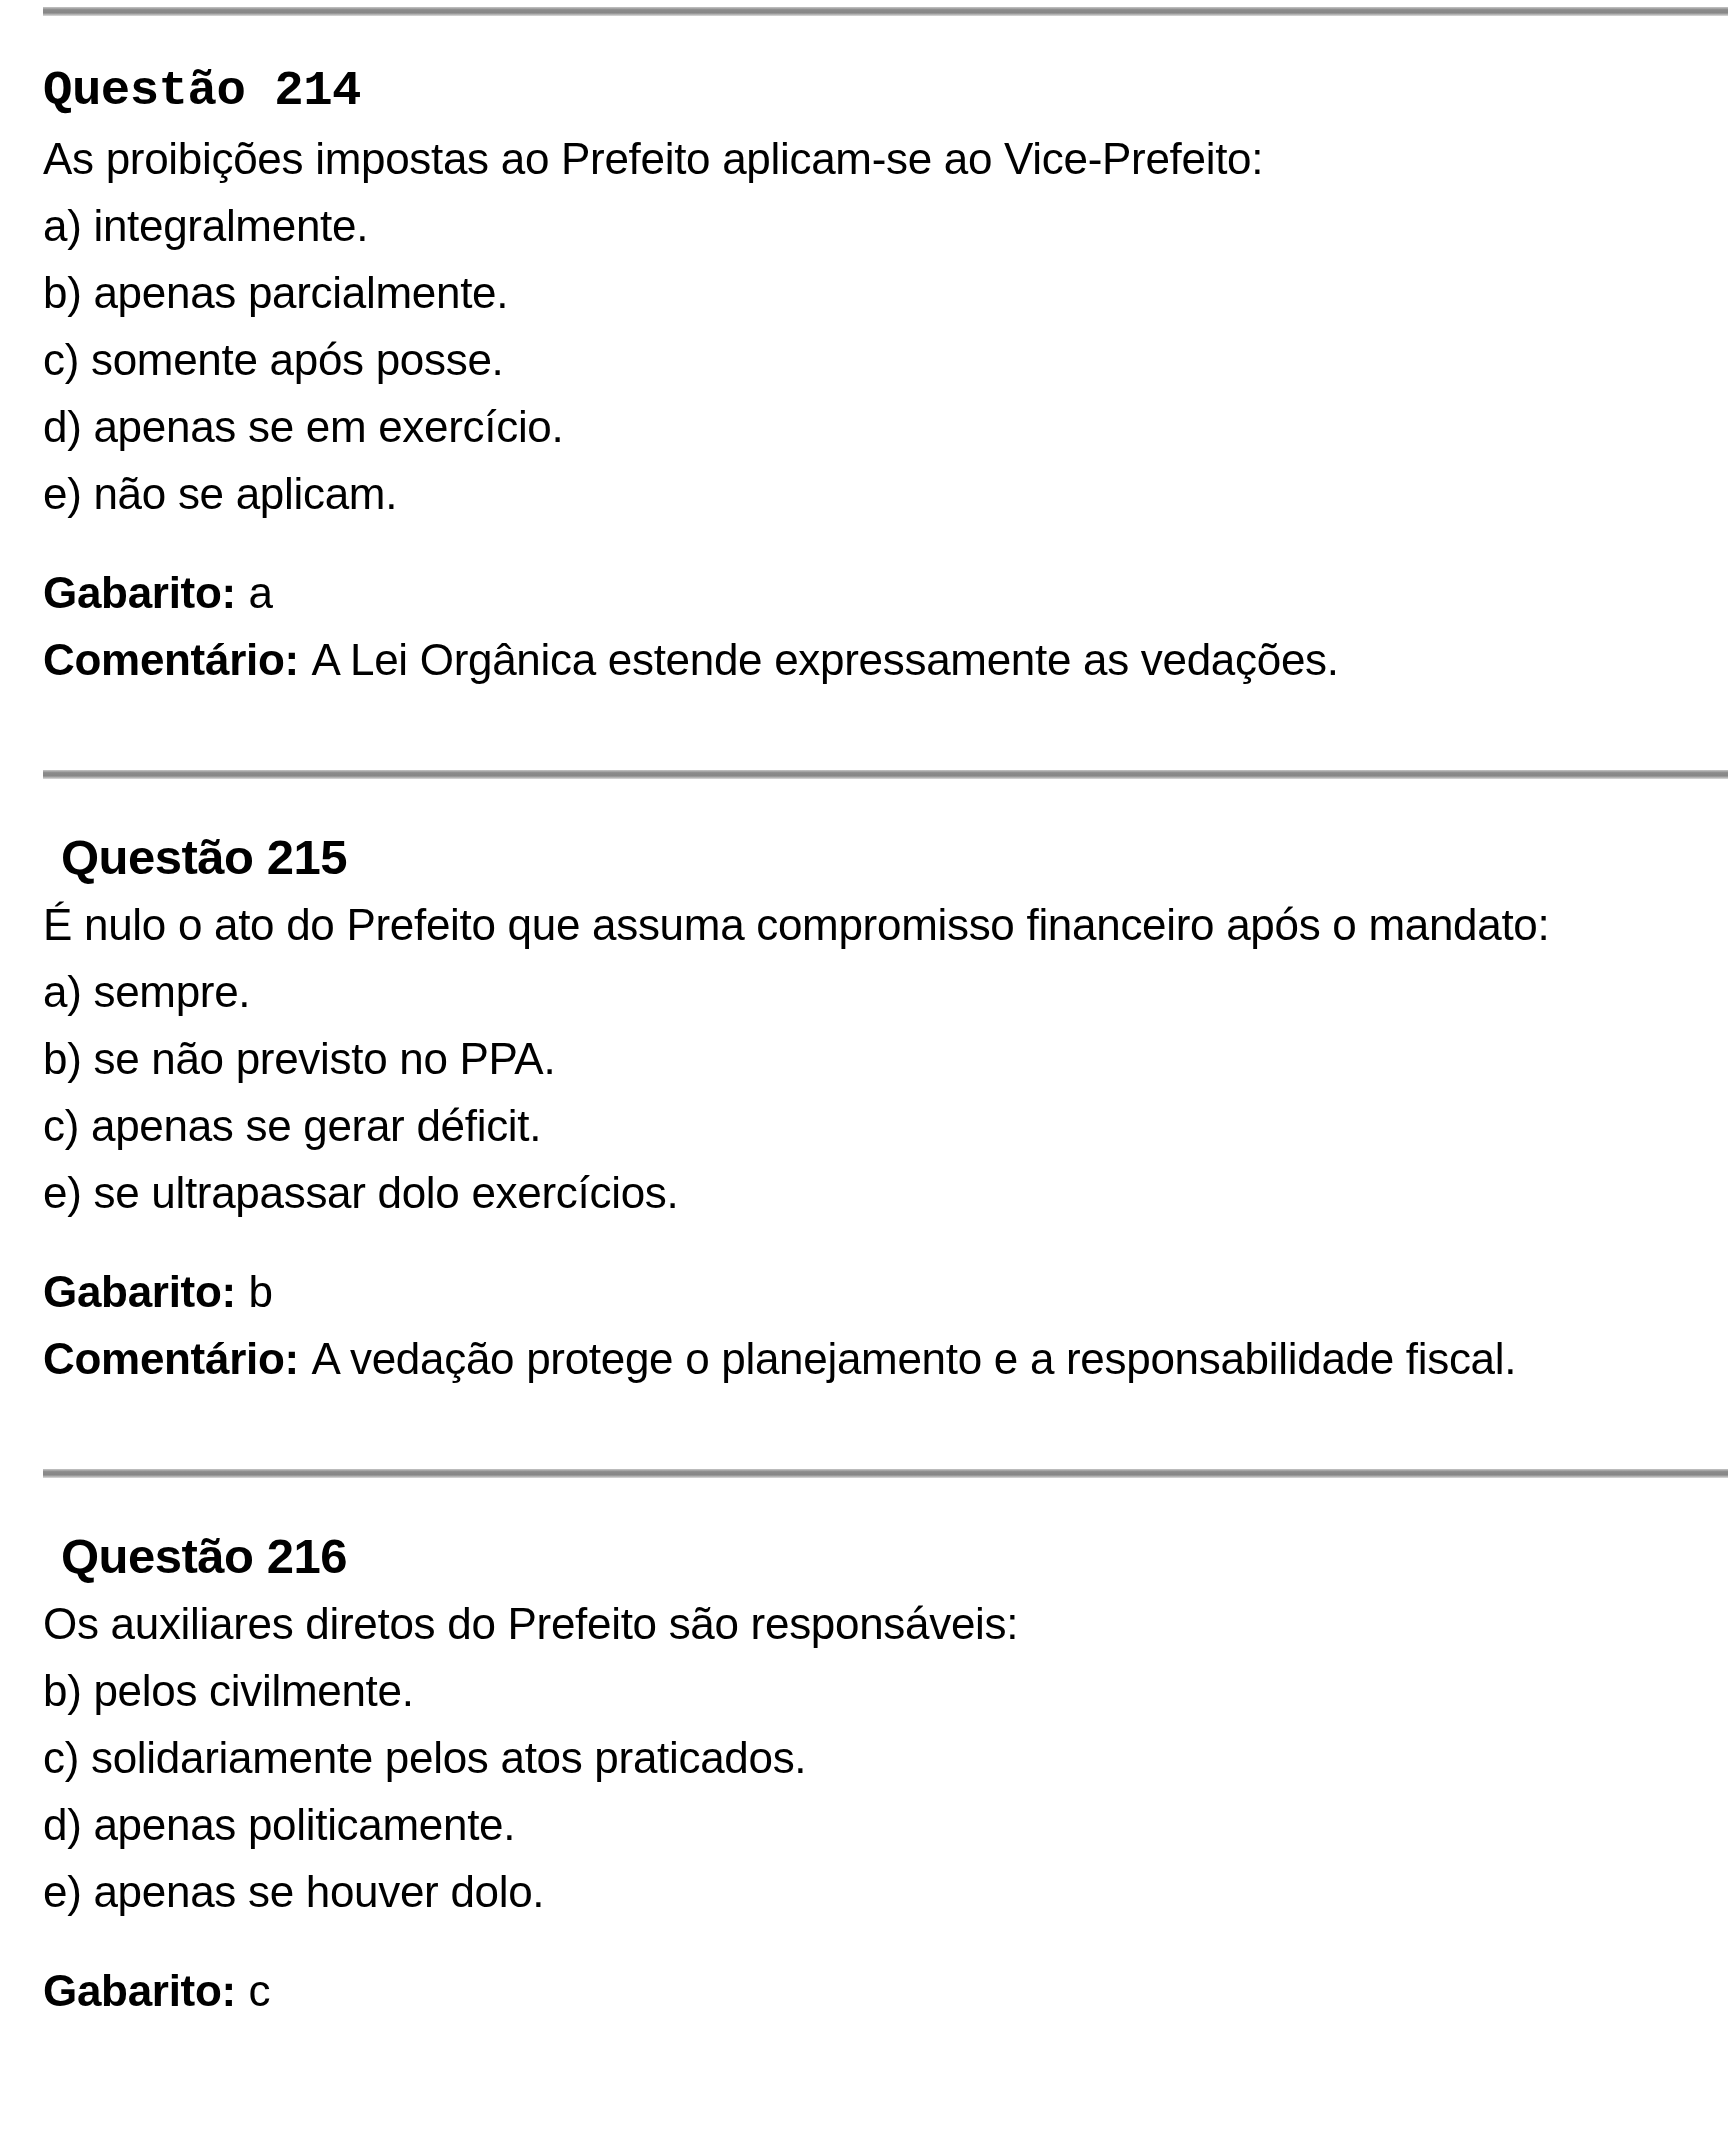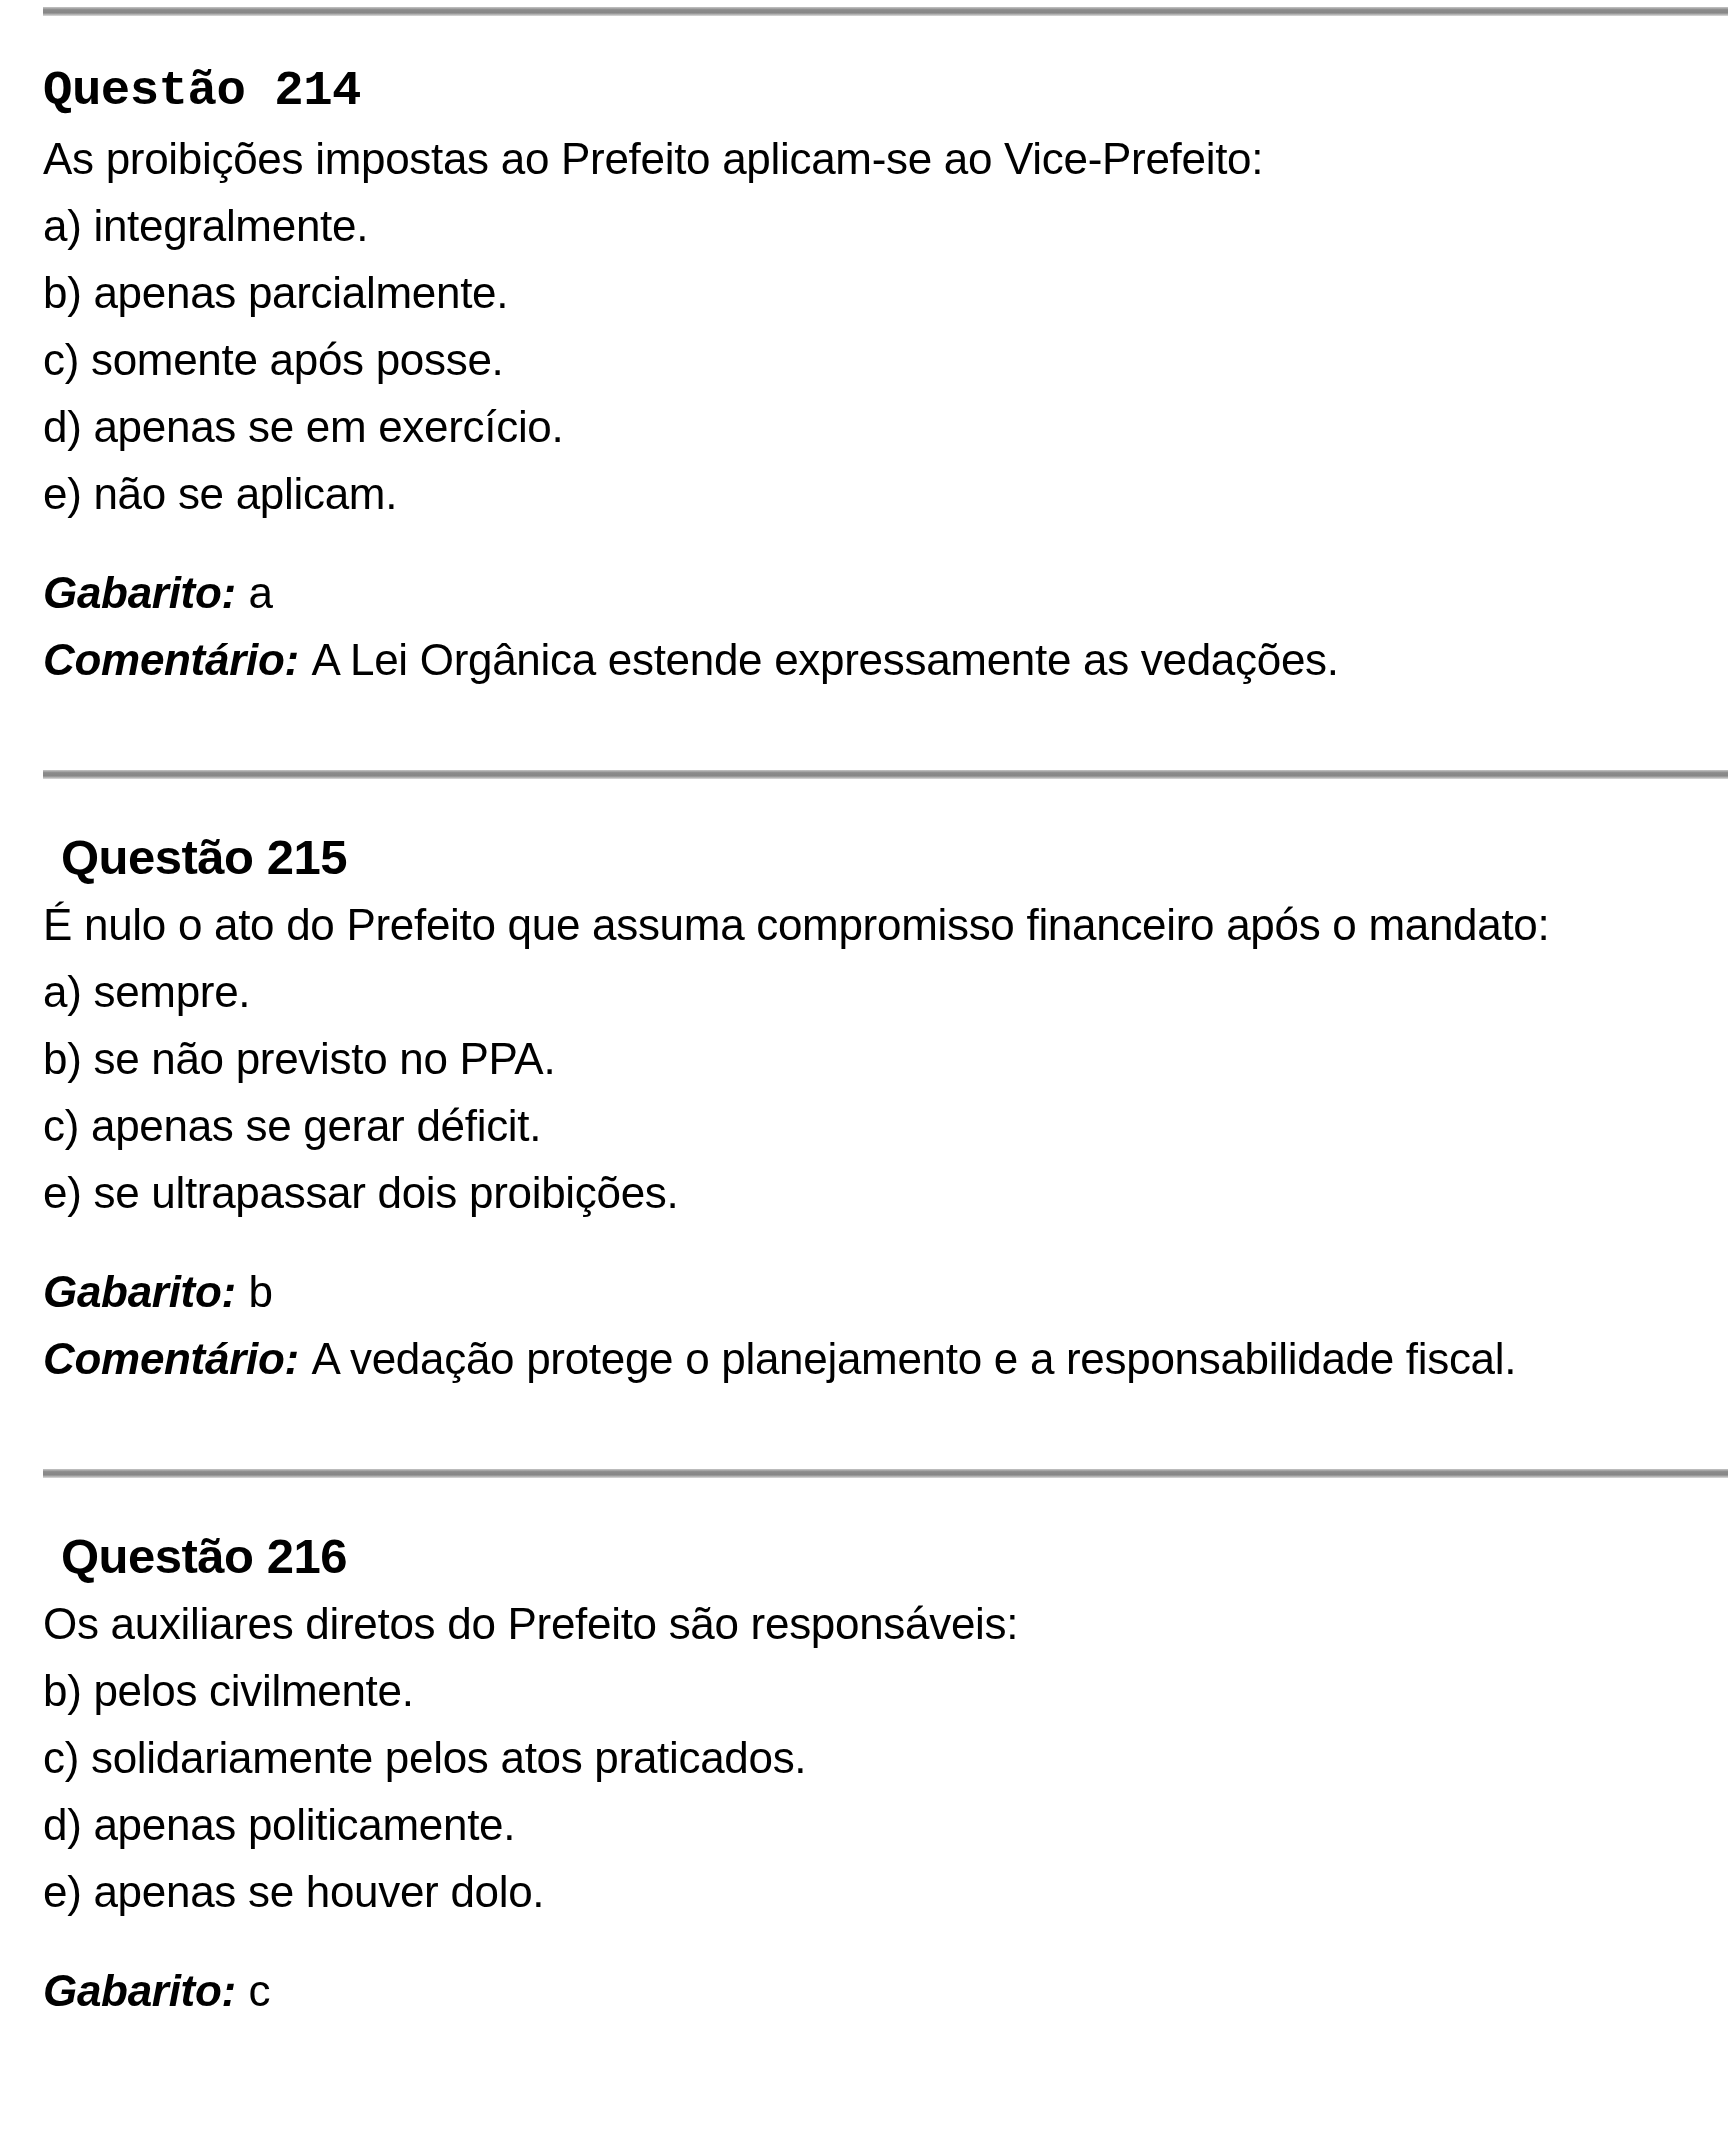--- a/index.html
+++ b/index.html
@@ -47,21 +47,20 @@
     line-height: 67px;
     margin: 0;
     letter-spacing: -0.3px;
   }
   .answer {
     margin-top: 32px;
   }
   .label {
     font-weight: 700;
     margin-right: 12.6px;
-    font-style: italic;
   }
 </style>
 </head>
 <body>
 
 <div class="doc">
 
   <div class="rule top"></div>
 
   <section>
@@ -77,21 +76,21 @@
   </section>
 
   <div class="rule between"></div>
 
   <section>
     <h2 class="q-heading after-rule">Questão 215</h2>
     <p class="line">É nulo o ato do Prefeito que assuma compromisso financeiro após o mandato:</p>
     <p class="line">a) sempre.</p>
     <p class="line">b) se não previsto no PPA.</p>
     <p class="line">c) apenas se gerar déficit.</p>
-    <p class="line">e) se ultrapassar dois proibições.</p>
+    <p class="line">e) se ultrapassar dolo exercícios.</p>
     <p class="line answer"><span class="label">Gabarito:</span><span>b</span></p>
     <p class="line"><span class="label">Comentário:</span><span>A vedação protege o planejamento e a responsabilidade fiscal.</span></p>
   </section>
 
   <div class="rule between"></div>
 
   <section>
     <h2 class="q-heading after-rule">Questão 216</h2>
     <p class="line">Os auxiliares diretos do Prefeito são responsáveis:</p>
     <p class="line">b) pelos civilmente.</p>

